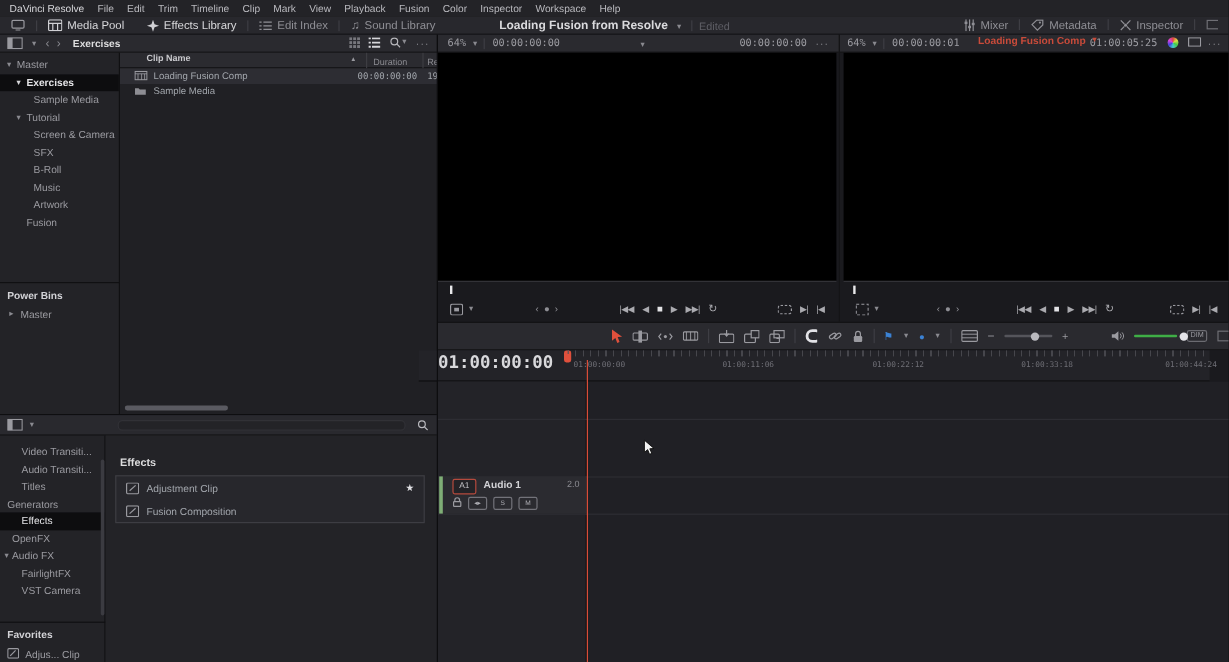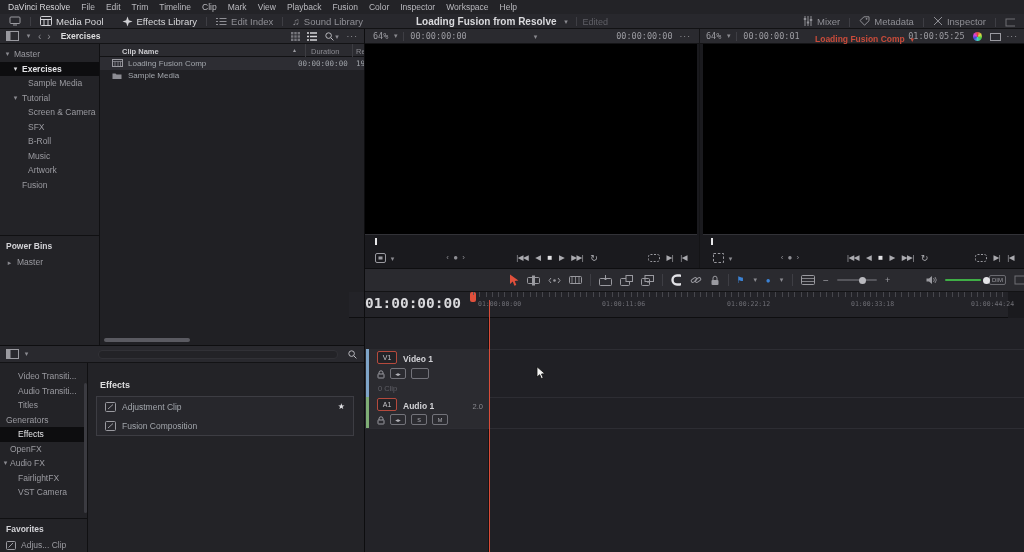--- a/index.html
+++ b/index.html
@@ -1,20 +1,20 @@
 <!DOCTYPE html>
 <html><head>
 <meta charset="utf-8">
 <style>
   html,body{margin:0;padding:0;background:#0e0e10;}
   #root{position:relative;width:1024px;height:552px;background:#1a1a1e;overflow:hidden;
         font-family:"Liberation Sans","DejaVu Sans",sans-serif;color:#c7c7cb;
         -webkit-font-smoothing:antialiased;}
   .abs{position:absolute;box-sizing:border-box;}
-  .flex{display:flex;align-items:flex-end;}
+  .flex{display:flex;align-items:flex-start;}
   .tc{font-family:"DejaVu Sans Mono","Liberation Mono",monospace;}
   .dim{color:#8a8a90;}
   .faint{color:#5f5f66;}
   svg{display:block;}
 
   
   #menubar{left:0;top:0;width:1024px;height:14px;background:#232327;display:flex;
            align-items:center;gap:11px;padding:0 8px;font-size:8.5px;color:#b9b9be;}
   #menubar .app{color:#d6d6da;}
 
@@ -542,38 +542,20 @@
     <span id="ph-marker" class="abs"></span>
     <span class="abs" style="left:124px;width:1px;height:3px;background:#55555b;top:0"></span>
   </div>
 
   <div id="tl-tracks" class="abs">
     <div id="trk-col" class="abs"></div>
     <div class="abs hline" style="top:31px"></div>
     <div class="abs hline" style="top:79px"></div>
     <div class="abs hline" style="top:110px"></div>
 
-    <div class="abs tblock" style="top:31px;height:48px">
-      <div class="abs strip" style="top:0;height:48px;background:#7fa5c9"></div>
-      <div class="abs flex" style="left:12px;top:3px;height:12px">
-        <span class="tkbadge">V1</span>
-        <span class="tname">Video 1</span>
-      </div>
-      <div class="abs flex" style="left:12px;top:19px;gap:5px">
-        <span class="ic">
-          <svg width="8" height="9" viewBox="0 0 8 9">
-              <path d="M2 4V2.8a2 2 0 0 1 4 0V4" fill="none" stroke="#9a9aa0"></path>
-              <rect x="1" y="4" width="6" height="4" rx="0.5" fill="none" stroke="#9a9aa0"></rect>
-            </svg>
-        </span>
-        <span class="tbox">◂▸</span>
-        <span class="tbox" style="min-width:14px"></span>
-      </div>
-      <div class="abs faint" style="left:13px;top:35px;font-size:7.5px">0 Clip</div>
-    </div>
 
     <div class="abs tblock" style="top:79px;height:31px">
       <div class="abs strip" style="top:0;height:31px;background:#7fae76"></div>
       <div class="abs flex" style="left:12px;top:2px;height:12px;width:106px">
         <span class="tkbadge">A1</span>
         <span class="tname">Audio 1</span>
         <span class="dim" style="margin-left:auto;font-size:7.5px">2.0</span>
       </div>
       <div class="abs flex" style="left:12px;top:17px;gap:5px">
         <span class="ic">

